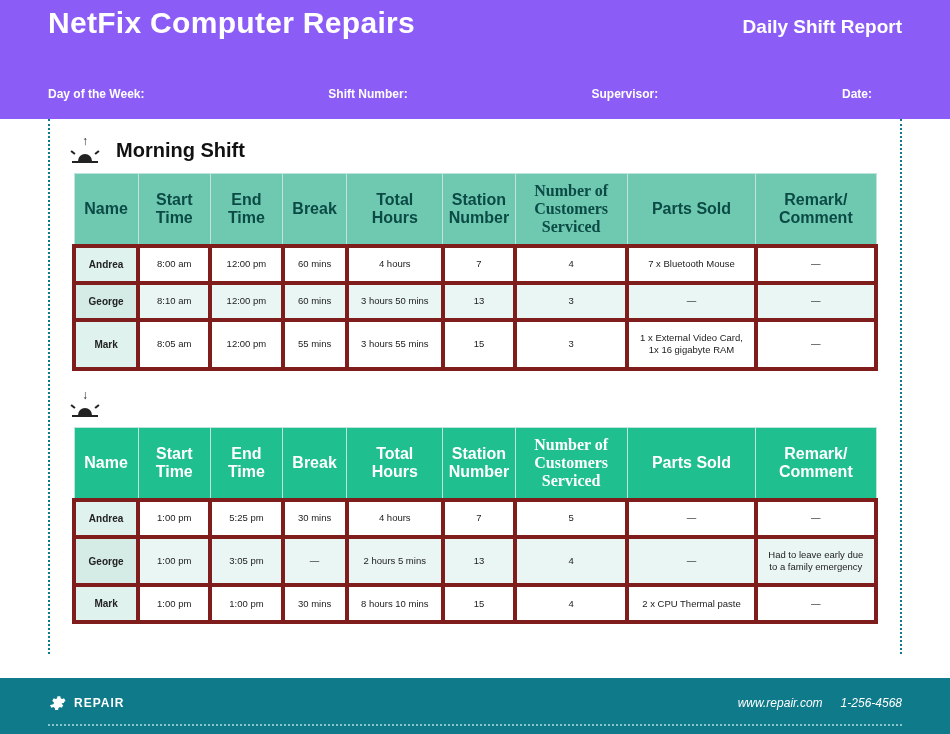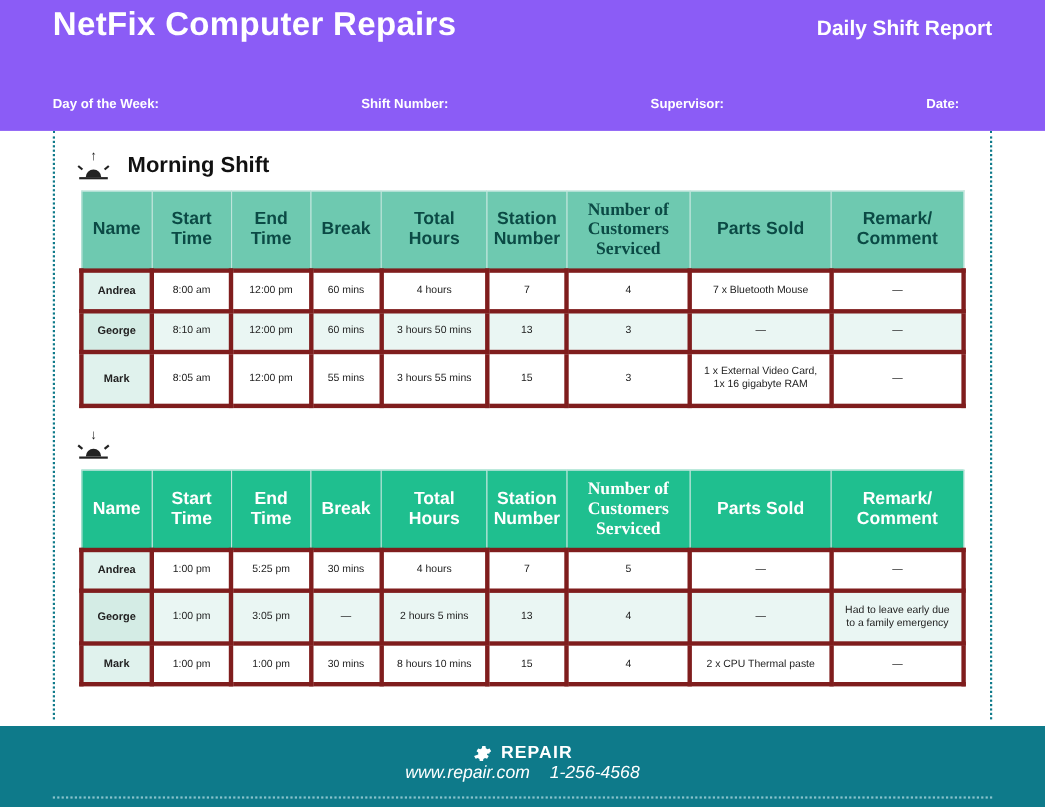--- a/index.html
+++ b/index.html
@@ -171,22 +171,21 @@
   }
   .footer {
     position: absolute;
     left: 0; right: 0; bottom: 0;
     background: #0e7a8a;
     color: #fff;
     padding: 16px 48px 22px 48px;
     display: flex;
     justify-content: space-between;
     align-items: center;
-    font-size: 16px;
-    flex-direction: column;
+    font-size: 12px;
   }
   .footer-left {
     display: flex;
     align-items: center;
     gap: 8px;
     font-weight: 700;
     letter-spacing: 1px;
   }
   .gear {
     width: 18px;

